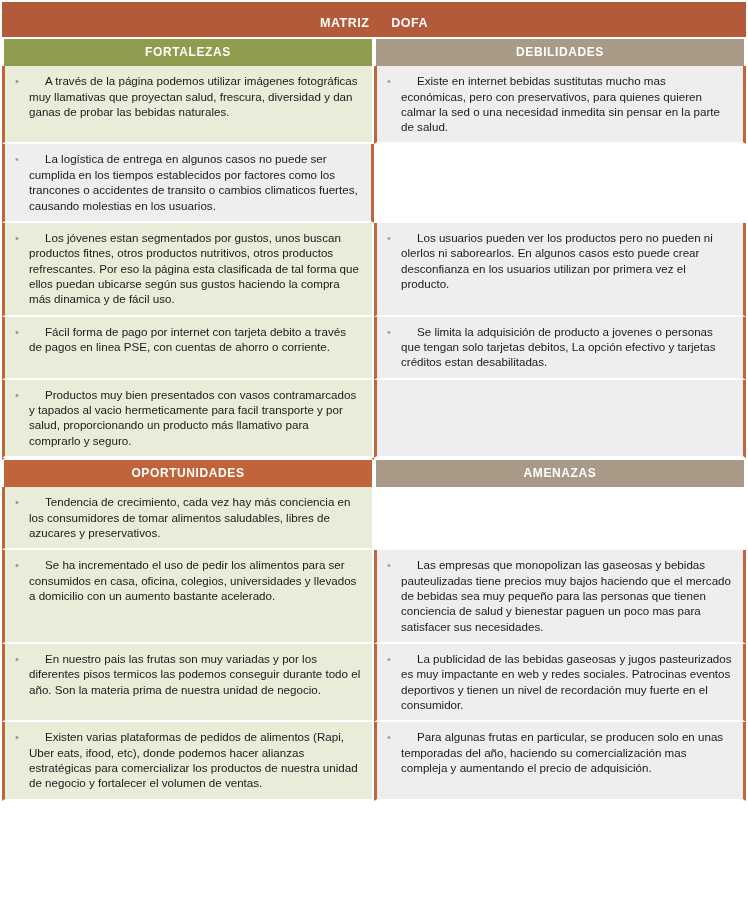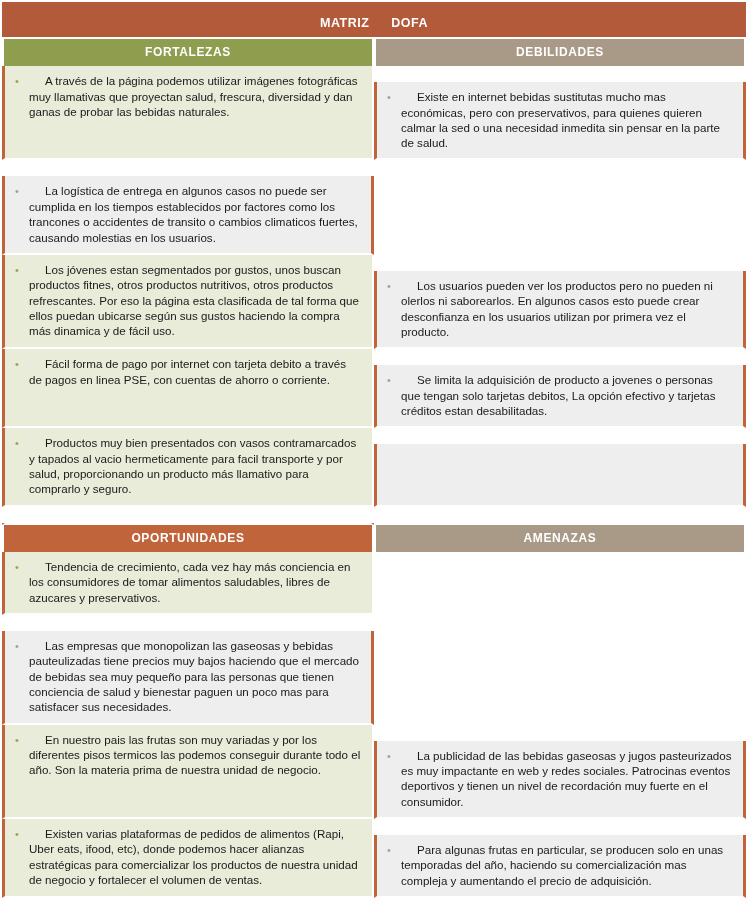--- a/index.html
+++ b/index.html
@@ -59,21 +59,21 @@
     width: 50%;
     box-sizing: border-box;
     border: 2px solid #ffffff;
     border-top: none;
     padding: 7px 10px 8px 10px;
     font-size: 11.6px;
     line-height: 1.32;
     color: #1a1a1a;
   }
   .cell.left  { background: #e8ecd9; border-left: 3px solid #c0643c; }
-  .cell.right { background: #eeeeee; border-left: 3px solid #c0643c; border-right: 3px solid #c0643c; margin-top: 16px; }
+  .cell.right { background: #eeeeee; border-left: 3px solid #c0643c; border-right: 3px solid #c0643c; }
   .cell.empty { padding: 0; }
 
   .bullet-line {
     display: block;
     text-indent: -14px;
     padding-left: 14px;
   }
   .bullet {
     display: inline-block;
     width: 30px;
@@ -152,20 +152,23 @@
 
   <div class="rows">
 
     <div class="row">
       <div class="cell left">
         <span class="bullet-line"><span class="bullet">•</span><span>Tendencia de crecimiento, cada vez hay más conciencia en los consumidores de tomar alimentos saludables, libres de azucares y preservativos.</span></span>
       </div>
     </div>
 
     <div class="row">
+      <div class="cell left">
+        <span class="bullet-line"><span class="bullet">•</span><span>Se ha incrementado el uso de pedir los alimentos para ser consumidos en casa, oficina, colegios, universidades y llevados a domicilio con un aumento bastante acelerado.</span></span>
+      </div>
       <div class="cell right">
         <span class="bullet-line"><span class="bullet">•</span><span>Las empresas que monopolizan las gaseosas y bebidas pauteulizadas tiene precios muy bajos haciendo que el mercado de bebidas sea muy pequeño para las personas que tienen conciencia de salud y bienestar paguen un poco mas para satisfacer sus necesidades.</span></span>
       </div>
     </div>
 
     <div class="row">
       <div class="cell left">
         <span class="bullet-line"><span class="bullet">•</span><span>En nuestro pais las frutas son muy variadas y por los diferentes pisos termicos las podemos conseguir durante todo el año. Son la materia prima de nuestra unidad de negocio.</span></span>
       </div>
       <div class="cell right">

